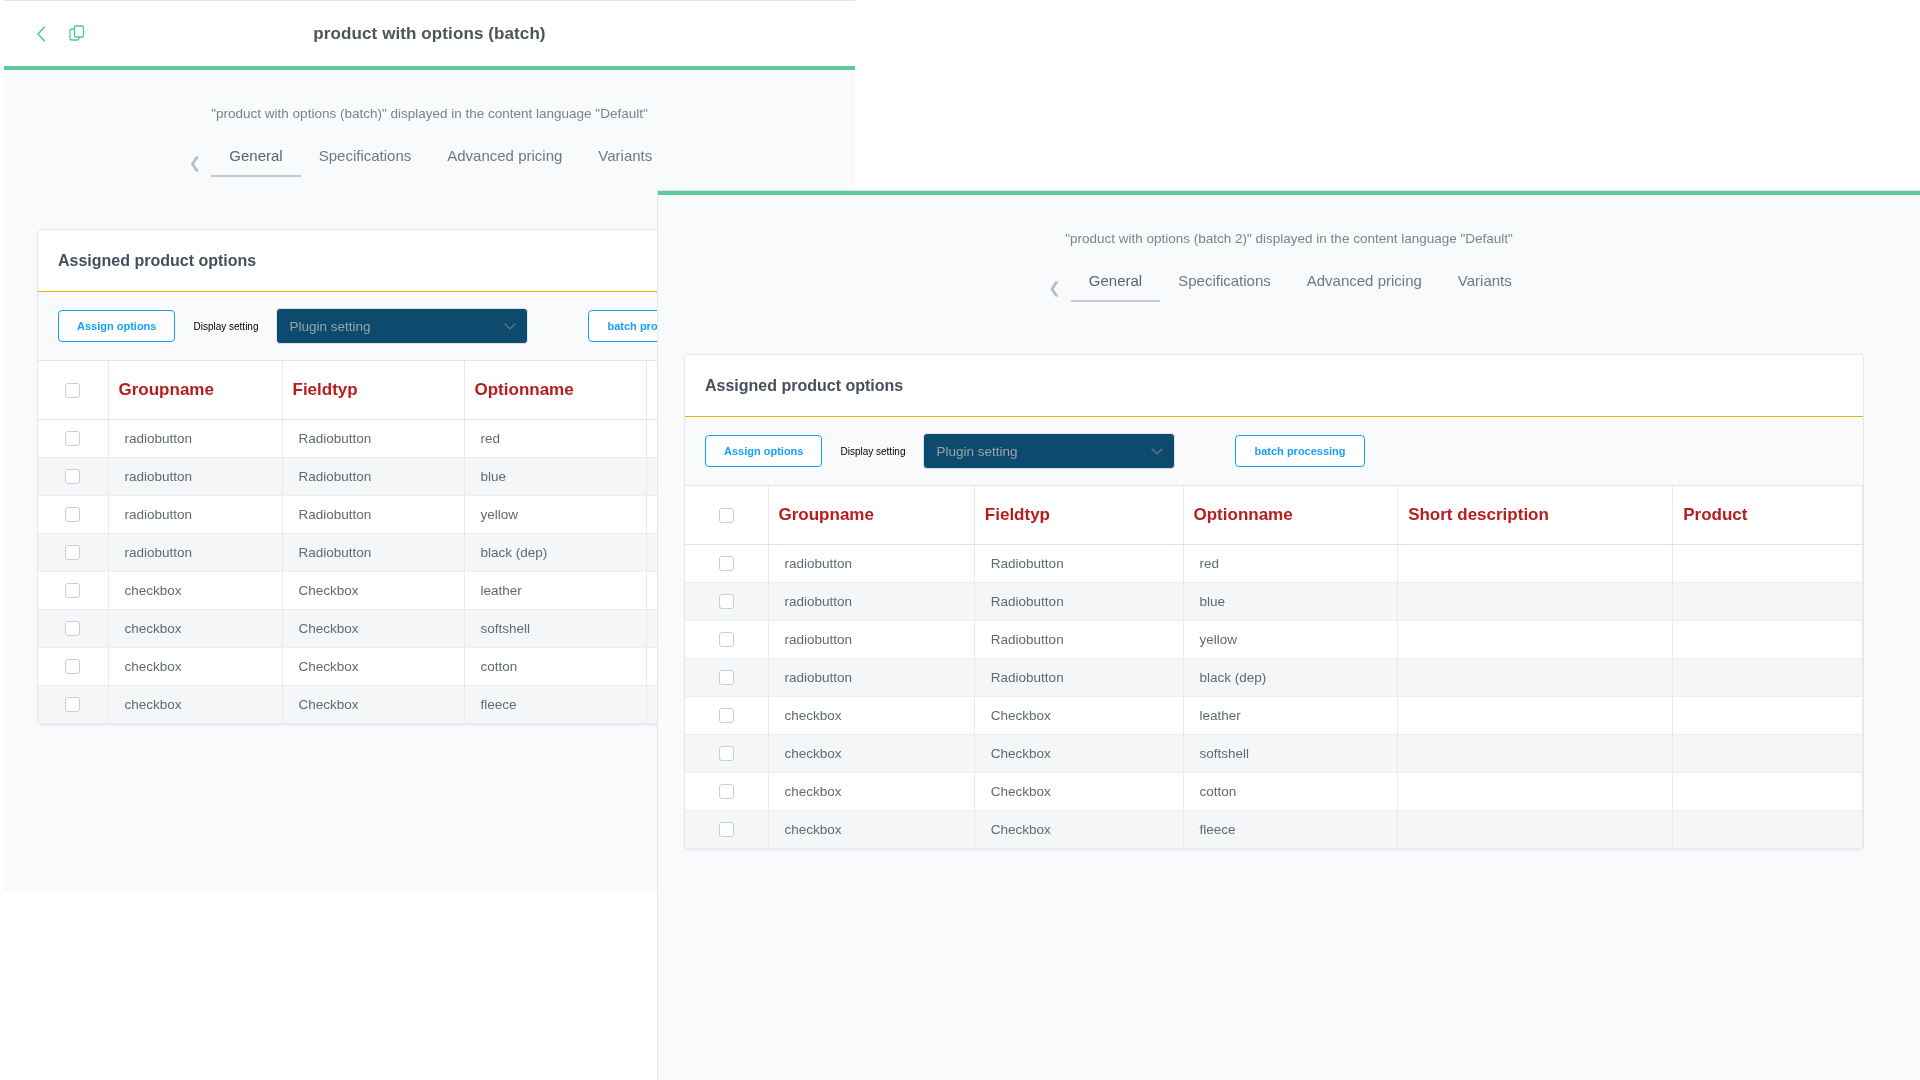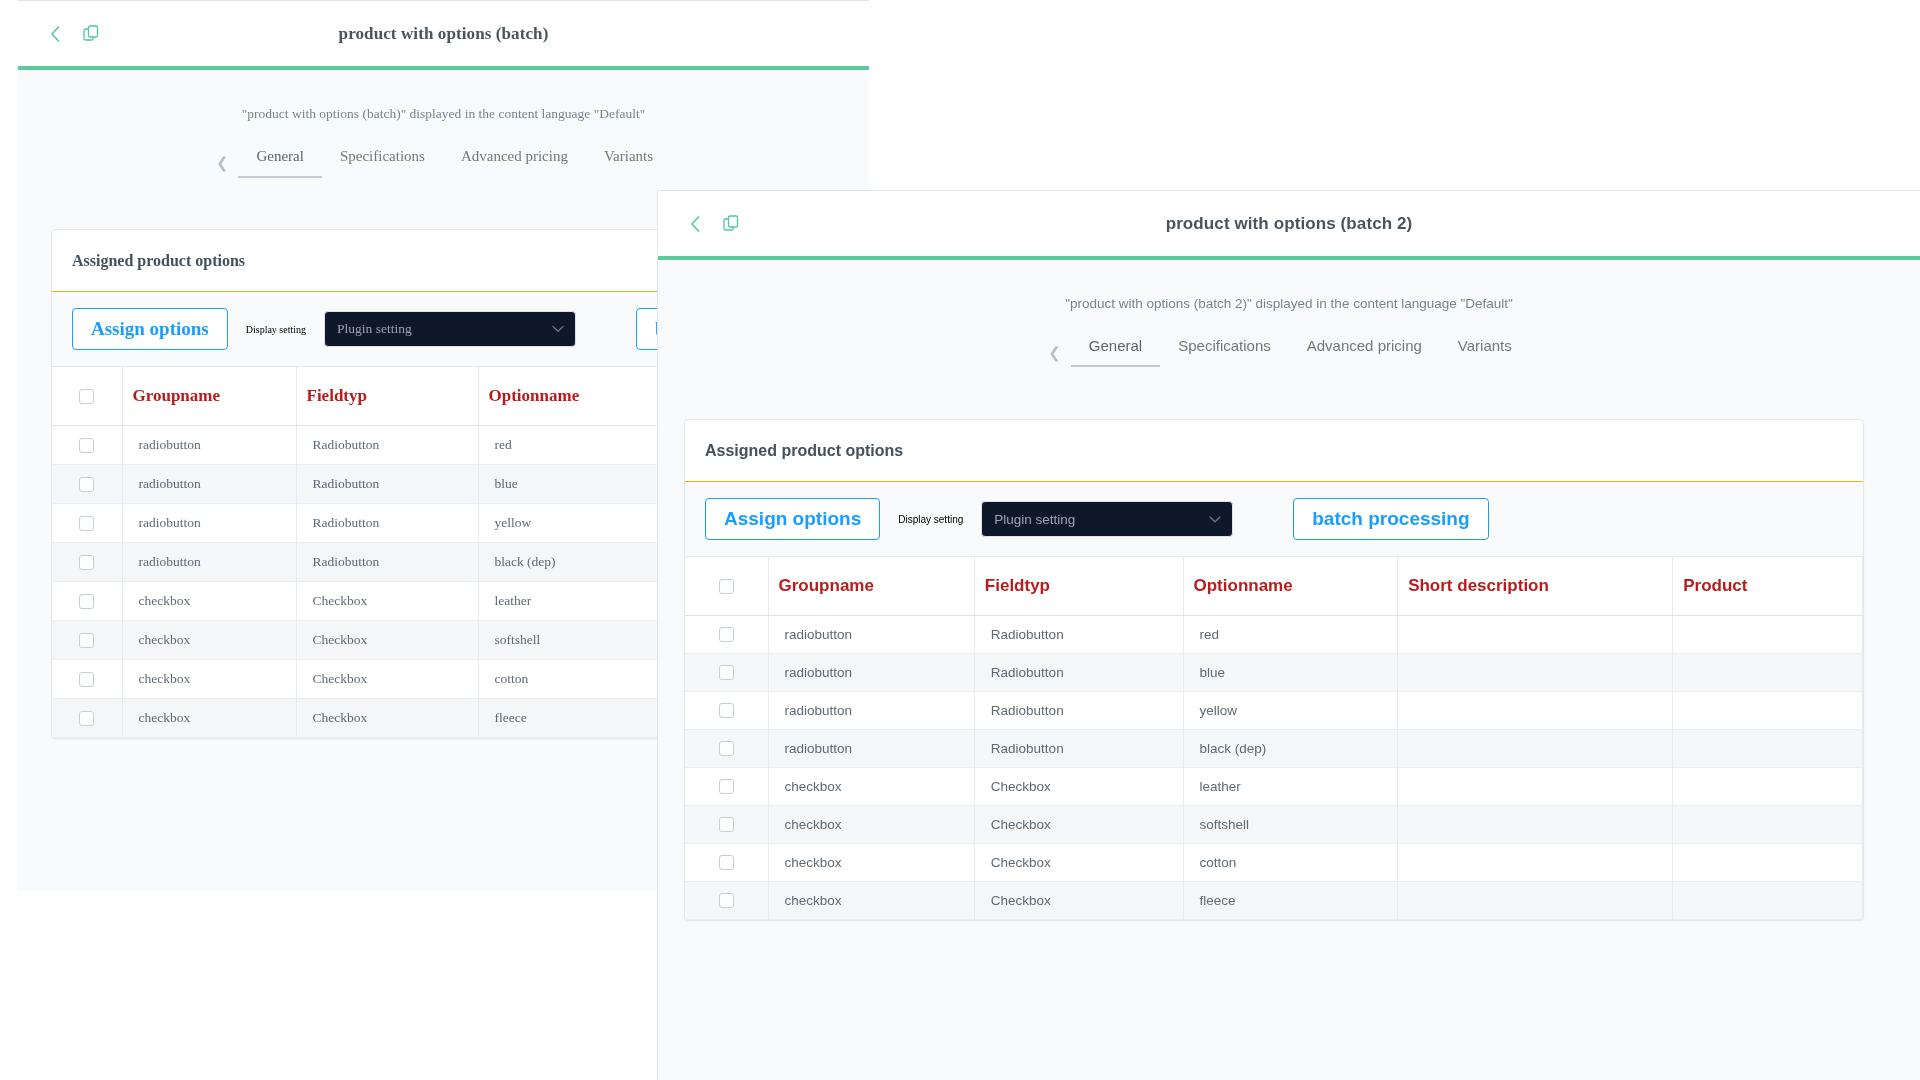--- a/index.html
+++ b/index.html
@@ -102,31 +102,31 @@
     gap: 18px;
     padding: 16px 20px;
     background: #f9fafb;
     border-bottom: 1px solid #e4e8ec;
   }
   .btn-outline {
     border: 1px solid #189eff;
     color: #189eff;
     background: #ffffff;
     border-radius: 4px;
-    font-size: 19px;
+    font-size: 11px;
     font-weight: bold;
     padding: 9px 18px;
     white-space: nowrap;
     font-family: inherit;
     cursor: pointer;
   }
   .toolbar-label { font-size: 10px; color: #000000; white-space: nowrap; }
   .select {
     position: relative;
-    background: #0f172a;
+    background: #0c4a6e;
     border: 1px solid #dde3e9;
     border-radius: 4px;
     height: 36px;
     display: flex;
     align-items: center;
     padding: 0 12px;
     font-size: 13.5px;
     color: #9aa4ae;
     white-space: nowrap;
   }
@@ -164,21 +164,21 @@
     width: 15px; height: 15px;
     border: 1px solid #c6ced6;
     border-radius: 3px;
     background: #fff;
     display: inline-block;
   }
   .col-cb { width: 70px; text-align: center !important; }
   .col-cb .cb { display: block; margin: 0 auto; }
 
   
-  #win1 { left: 18px; top: 0; width: 851px; height: 891px; border-left: none; font-family: Liberation Serif, serif; }
+  #win1 { left: 4px; top: 0; width: 851px; height: 891px; border-left: none; }
   #win1 .win-title { font-size: 17px; }
   #win1 .card { left: 33px; top: 159px; width: 930px; }
 
   
   #win2 { left: 657px; top: 190px; width: 1263px; height: 890px; }
   #win2 .card { left: 26px; top: 159px; width: 1180px; }
 </style>
 </head>
 <body>
 
@@ -337,36 +337,20 @@
               <td></td>
             </tr>
           </tbody>
         </table>
       </div>
     </div>
   </div>
 
   <div class="window" id="win2">
 
-    <div class="win-header">
-      <div class="hdr-icons">
-        <span class="ico-btn">
-          <svg width="13" height="18" viewBox="0 0 13 18" fill="none">
-            <path d="M9.5 2 L3 9 L9.5 16" stroke="#4dc89a" stroke-width="1.5" stroke-linecap="round" stroke-linejoin="round"></path>
-          </svg>
-        </span>
-        <span class="ico-btn">
-          <svg width="17" height="17" viewBox="0 0 17 17" fill="none">
-            <rect x="1" y="4" width="9" height="11" rx="1.6" stroke="#4dc89a" stroke-width="1.3"></rect>
-            <rect x="5.5" y="1" width="9" height="11" rx="1.6" stroke="#4dc89a" stroke-width="1.3" fill="#fff"></rect>
-          </svg>
-        </span>
-      </div>
-      <div class="win-title">product with options (batch 2)</div>
-    </div>
     <div class="accent-bar"></div>
 
     <div class="win-body">
       <div class="lang-note">"product with options (batch 2)" displayed in the content language "Default"</div>
 
       <div class="tabs-wrap">
         <span class="tabs-arrow">❮</span>
         <div class="tabs">
           <div class="tab active">General</div>
           <div class="tab">Specifications</div>

